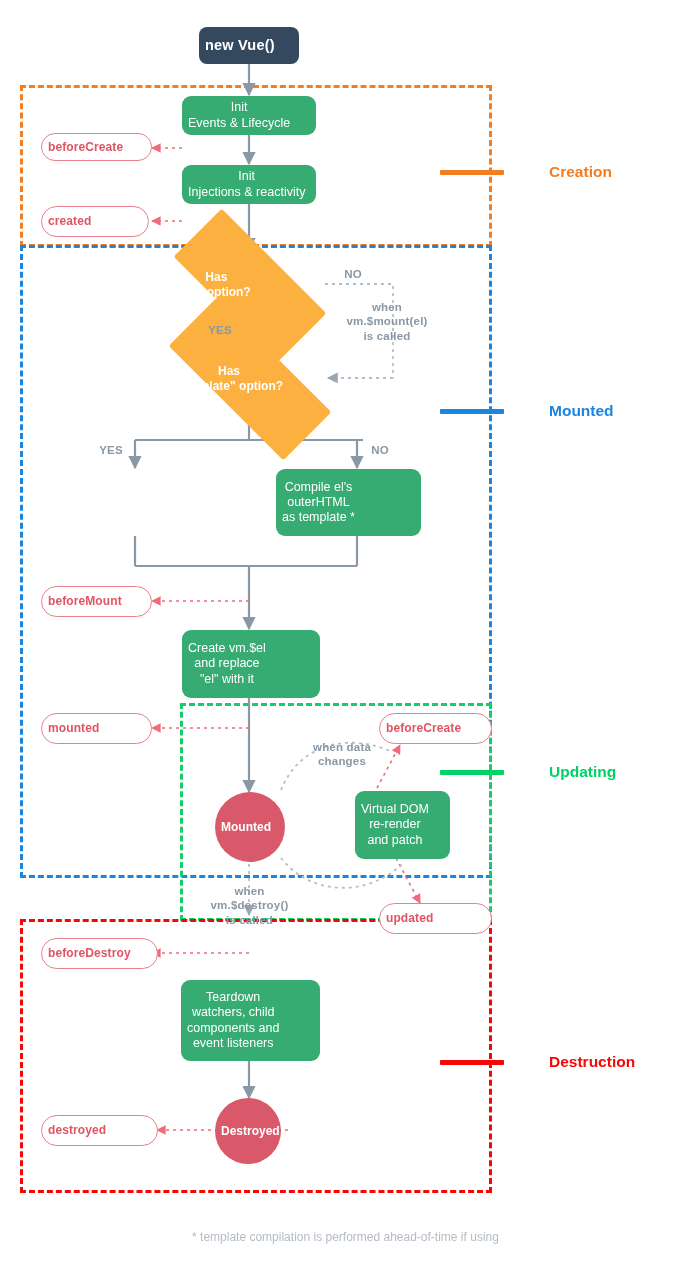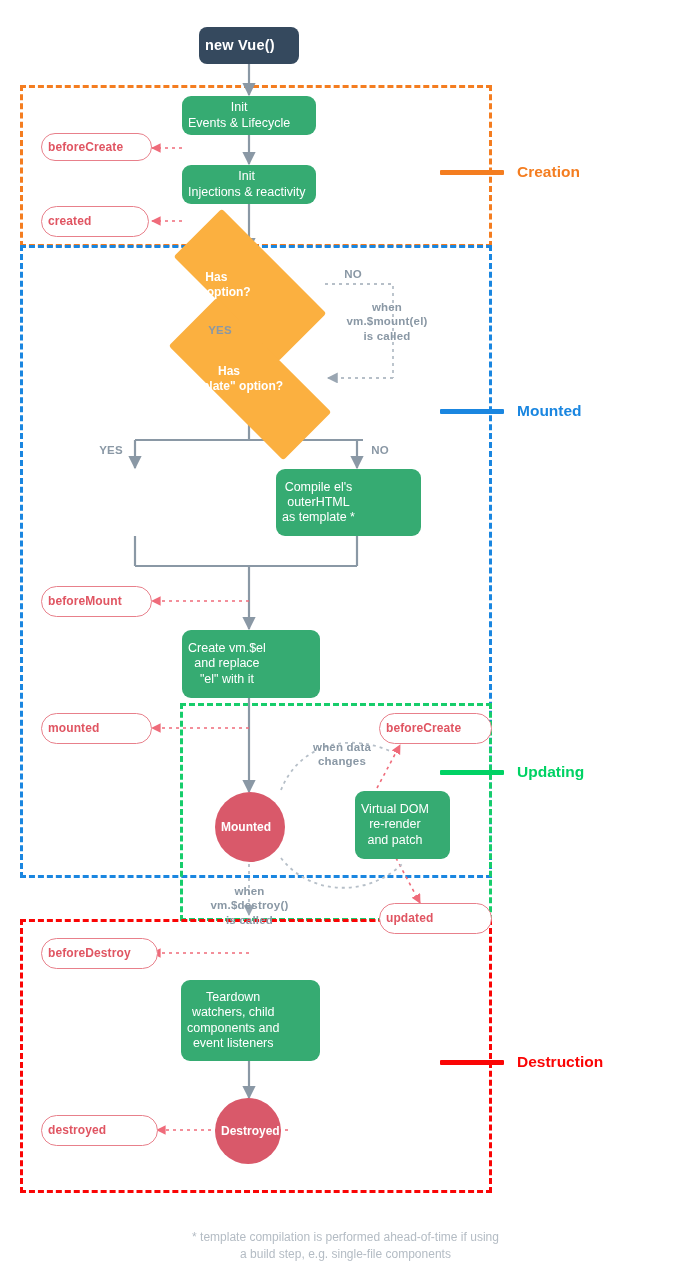--- a/index.html
+++ b/index.html
@@ -57,21 +57,21 @@
   }
   .decision .txt{position:relative;z-index:2;font-weight:bold;}
 
   
   .lbl{
     position:absolute;color:#8a98a5;font-size:11.5px;font-weight:bold;
     text-align:center;line-height:1.25;letter-spacing:.2px;
   }
 
   
-  .legend-row{position:absolute;display:flex;align-items:center;}
+  .legend-row{position:absolute;display:flex;align-items:center;gap:32px;}
   .legend-bar{width:64px;height:5px;border-radius:1px;}
   .legend-label{margin-left:13px;font-size:15.5px;font-weight:bold;white-space:nowrap;}
 
   
   .footnote{
     position:absolute;left:0;width:691px;text-align:center;
     color:#b4bcc4;font-size:12px;line-height:1.5;
   }
 
   svg.wires{position:absolute;left:0;top:0;width:691px;height:1283px;pointer-events:none;}
@@ -252,15 +252,14 @@
   <div class="legend-row" style="left:440px;top:763px;">
     <span class="legend-bar" style="background: rgb(0, 210, 100);"></span>
     <span class="legend-label" style="color: rgb(0, 210, 100);">Updating</span>
   </div>
   <div class="legend-row" style="left:440px;top:1053px;">
     <span class="legend-bar" style="background: rgb(250, 5, 5);"></span>
     <span class="legend-label" style="color: rgb(250, 5, 5);">Destruction</span>
   </div>
 
   <div class="footnote" style="top:1228px;">* template compilation is performed ahead-of-time if using</div>
-  <div class="footnote" style="top:1245px;">a build step, e.g. single-file components</div>
 
 </div>
 
 </body></html>

